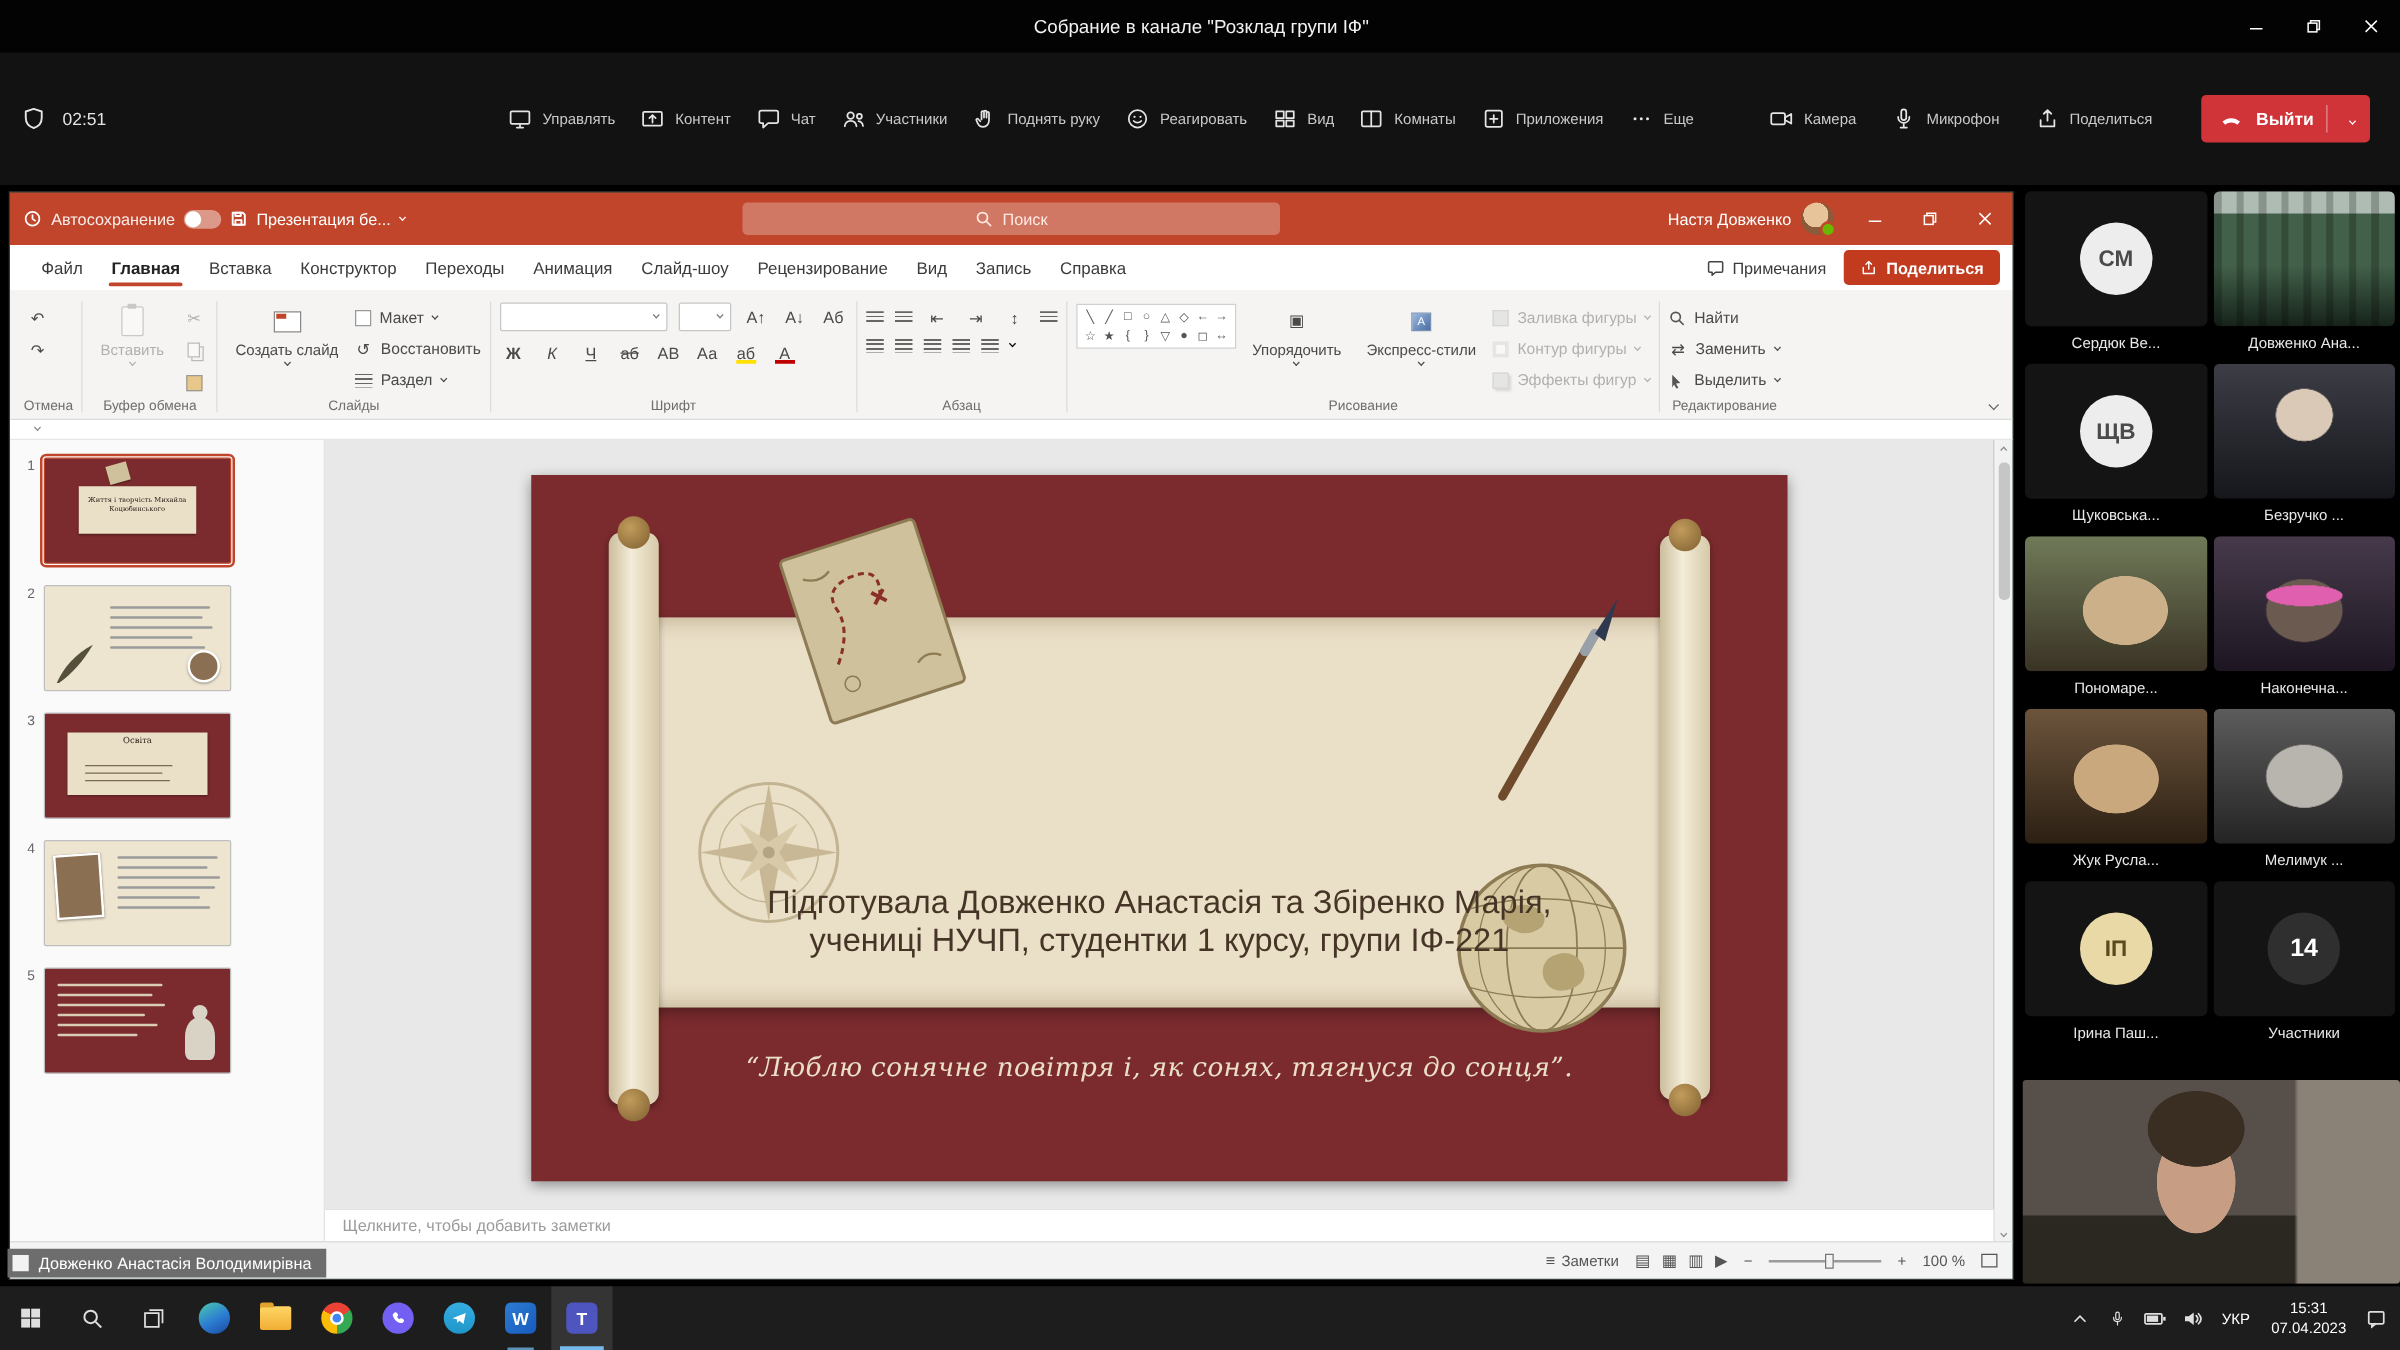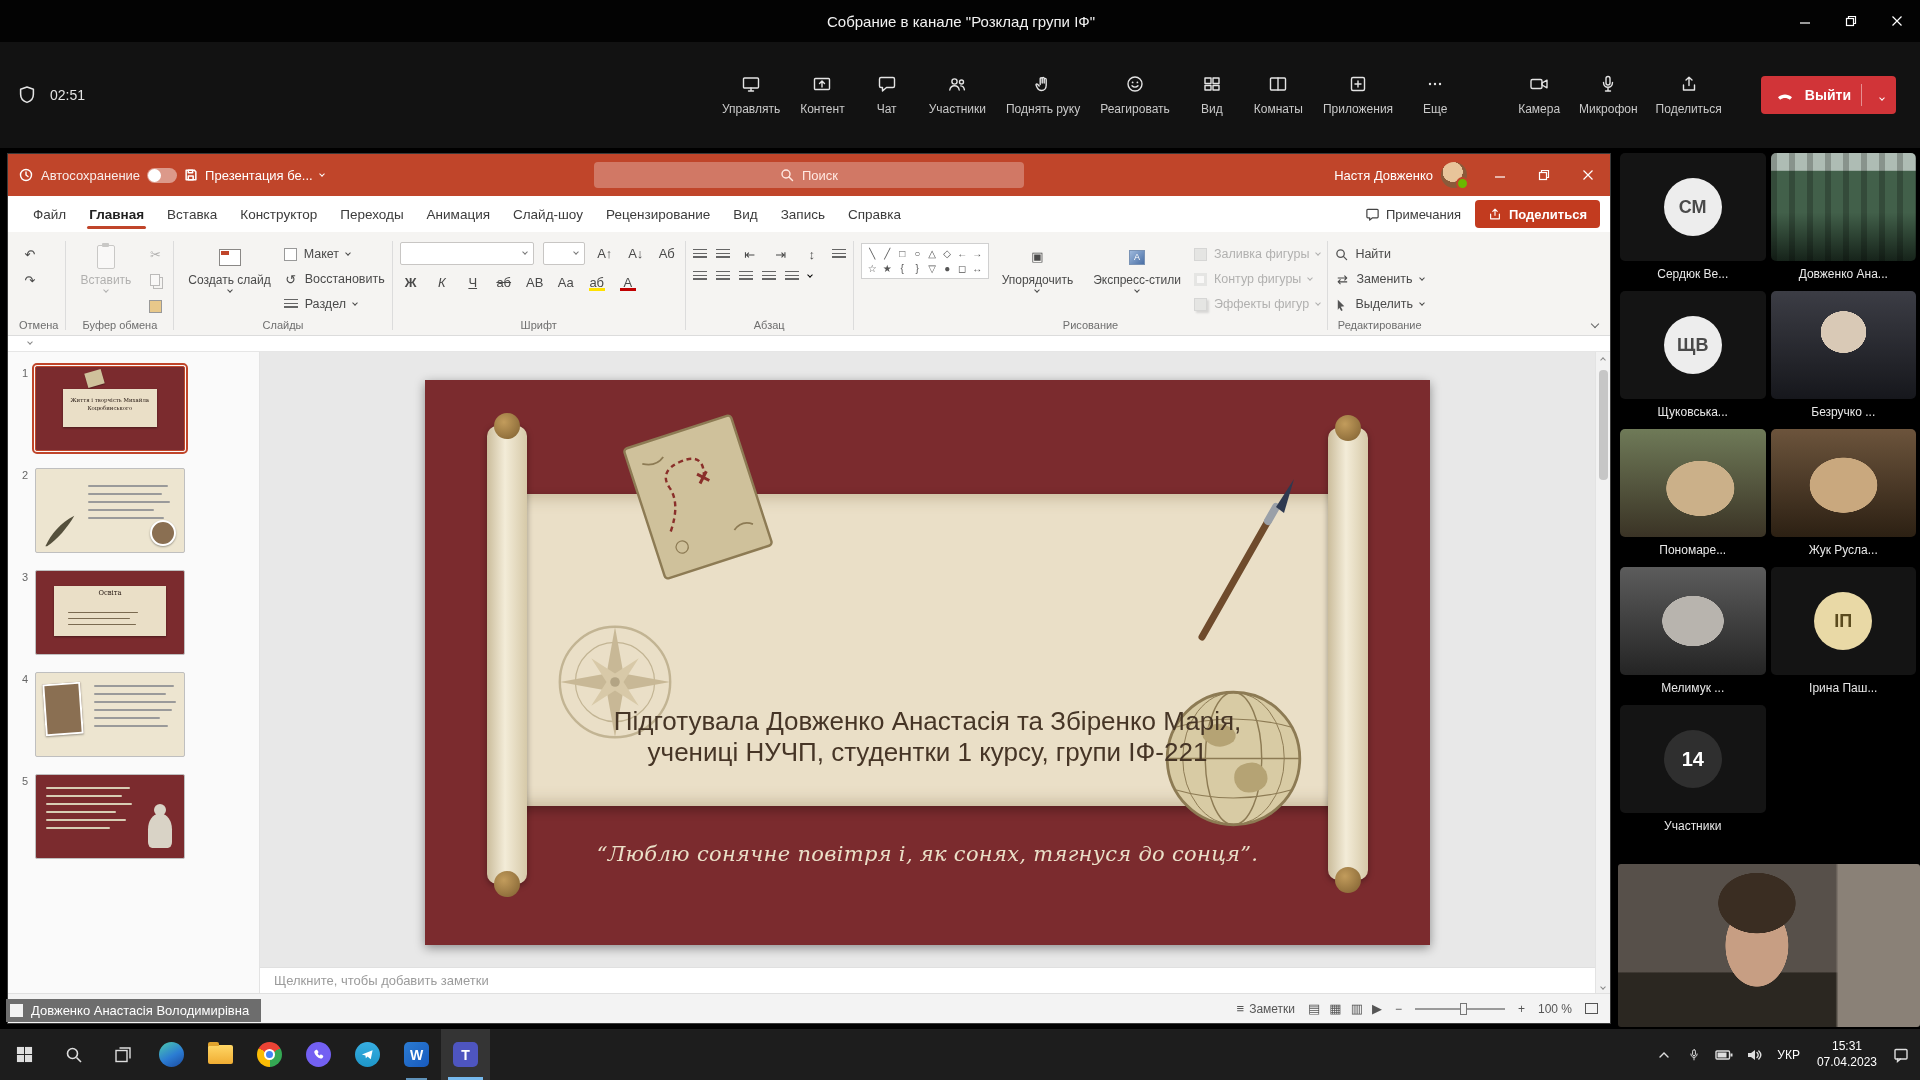--- a/index.html
+++ b/index.html
@@ -15,23 +15,23 @@
 .tb-spacer{width:140px;}
 .tb-title{flex:1;text-align:center;font-size:15px;color:#f2f2f2;}
 .win-controls{display:flex;height:100%;}
 .wc{width:46px;display:flex;align-items:center;justify-content:center;}
 .wc svg{stroke:#fff;fill:none;stroke-width:1.2;}
 
 .toolbar{height:106px;background:#121212;display:flex;align-items:center;color:#c9c9c9;flex:0 0 auto;padding:0 16px;}
 .tl-left{display:flex;align-items:center;gap:12px;width:168px;flex:0 0 auto;}
 .timer{font-size:14px;color:#e3e3e3;}
 .tl-center{display:flex;gap:2px;margin-left:auto;}
-.tbtn{display:flex;flex-direction:column;align-items:center;gap:8px;padding:10px 9px;min-width:62px;cursor:pointer;}
+.tbtn{display:flex;flex-direction:row;align-items:center;gap:8px;padding:10px 9px;min-width:62px;cursor:pointer;}
 .tbtn .lbl{font-size:12px;color:#c9c9c9;white-space:nowrap;}
-.tl-devices{display:flex;gap:0;margin-left:42px;justify-content:flex-end;}
+.tl-devices{display:flex;gap:10px;margin-left:42px;justify-content:flex-end;}
 .leave{margin-left:30px;margin-right:8px;display:flex;align-items:center;background:#D13438;color:#fff;border-radius:4px;height:38px;padding:0 4px 0 14px;gap:10px;flex:0 0 auto;}
 .leave .lbl{font-size:14px;font-weight:700;}
 .leave-sep{width:1px;height:22px;background:rgba(255,255,255,.45);}
 .leave-caret{padding:6px 8px;color:#fff;}
 
 .main{flex:1;display:flex;background:#000;min-height:0;}
 .stage{flex:1;padding:6px 6px 6px 8px;min-width:0;}
 .ppt{width:100%;height:100%;display:flex;flex-direction:column;background:#14532d;box-shadow:0 0 0 1px #3a3a3a;}
 
 .ppt-tb{height:42px;background:#C0452A;display:flex;align-items:center;color:#fff;padding:0 0 0 10px;position:relative;flex:0 0 auto;gap:7px;}
@@ -827,20 +827,24 @@
         </div>
         <div class="ptile">
           <div class="pmedia p-person"></div>
           <div class="pname">Безручко ...</div>
         </div>
         <div class="ptile">
           <div class="pmedia p-cat"></div>
           <div class="pname">Пономаре...</div>
         </div>
         <div class="ptile">
+          <div class="pmedia p-catg"></div>
+          <div class="pname">Наконечна...</div>
+        </div>
+        <div class="ptile">
           <div class="pmedia p-dog"></div>
           <div class="pname">Жук Русла...</div>
         </div>
         <div class="ptile">
           <div class="pmedia p-monkey"></div>
           <div class="pname">Мелимук ...</div>
         </div>
         <div class="ptile">
           <div class="pmedia">
               <span class="pcircle cream">ІП</span>

